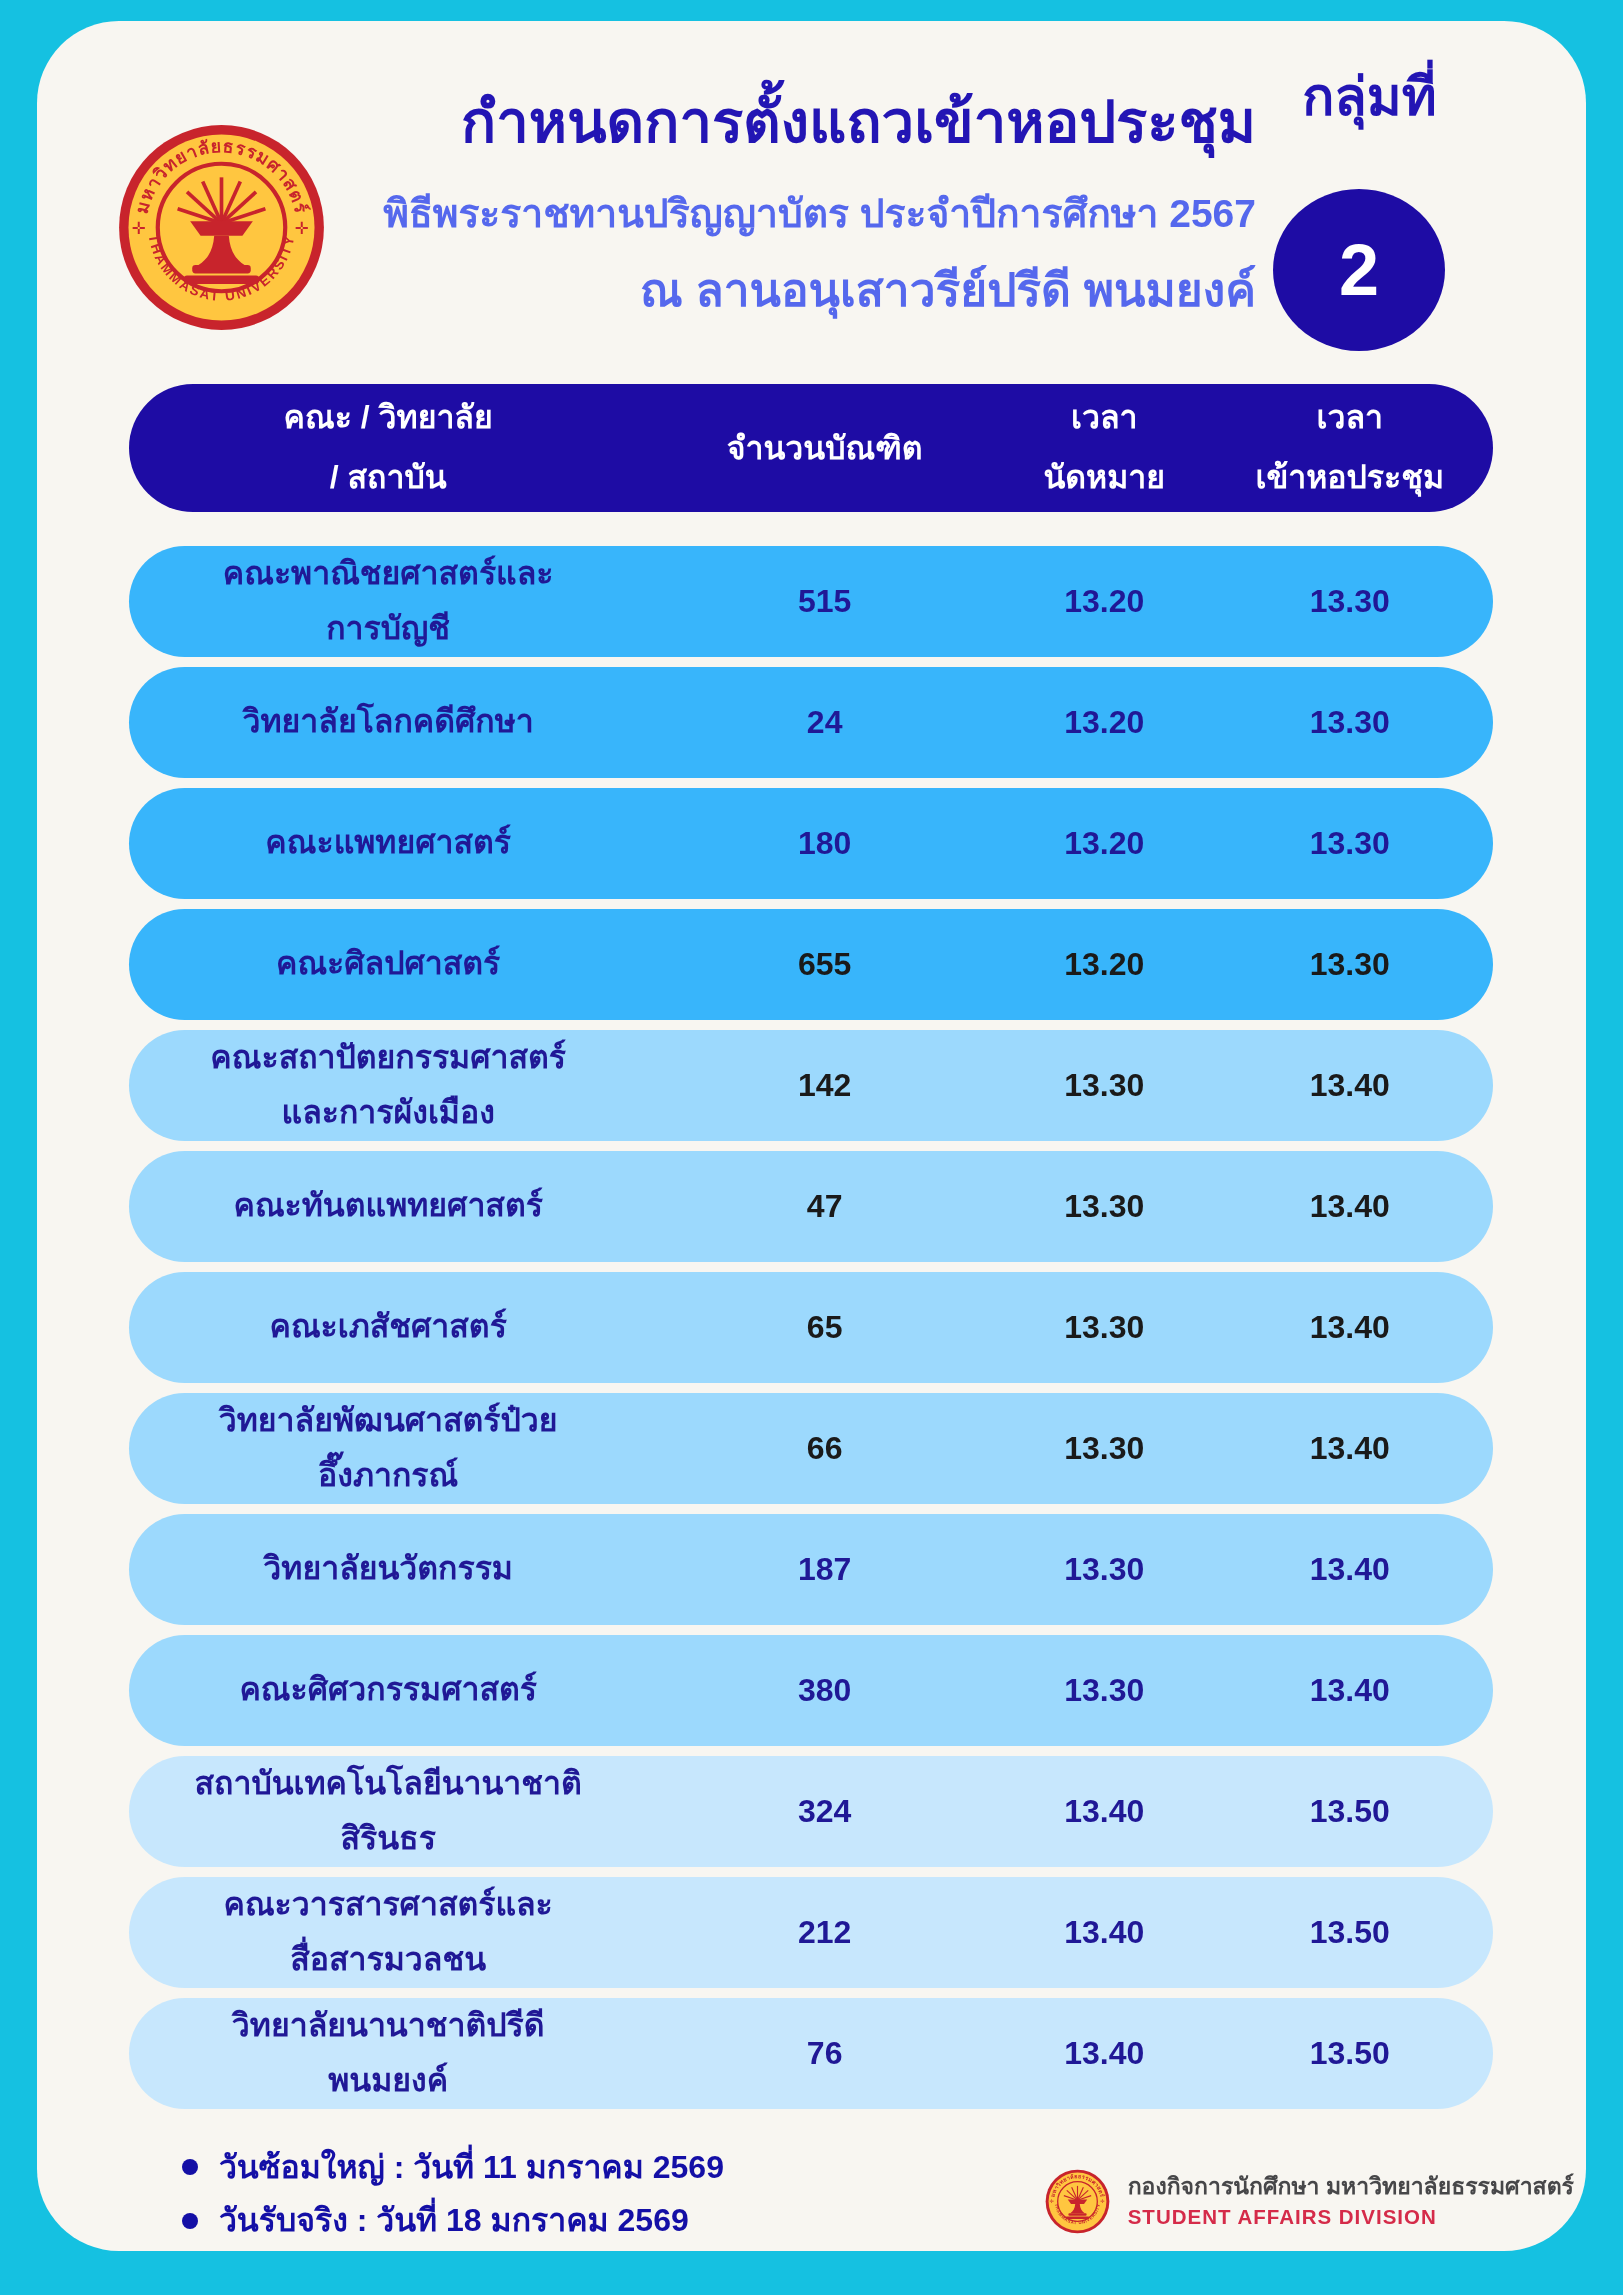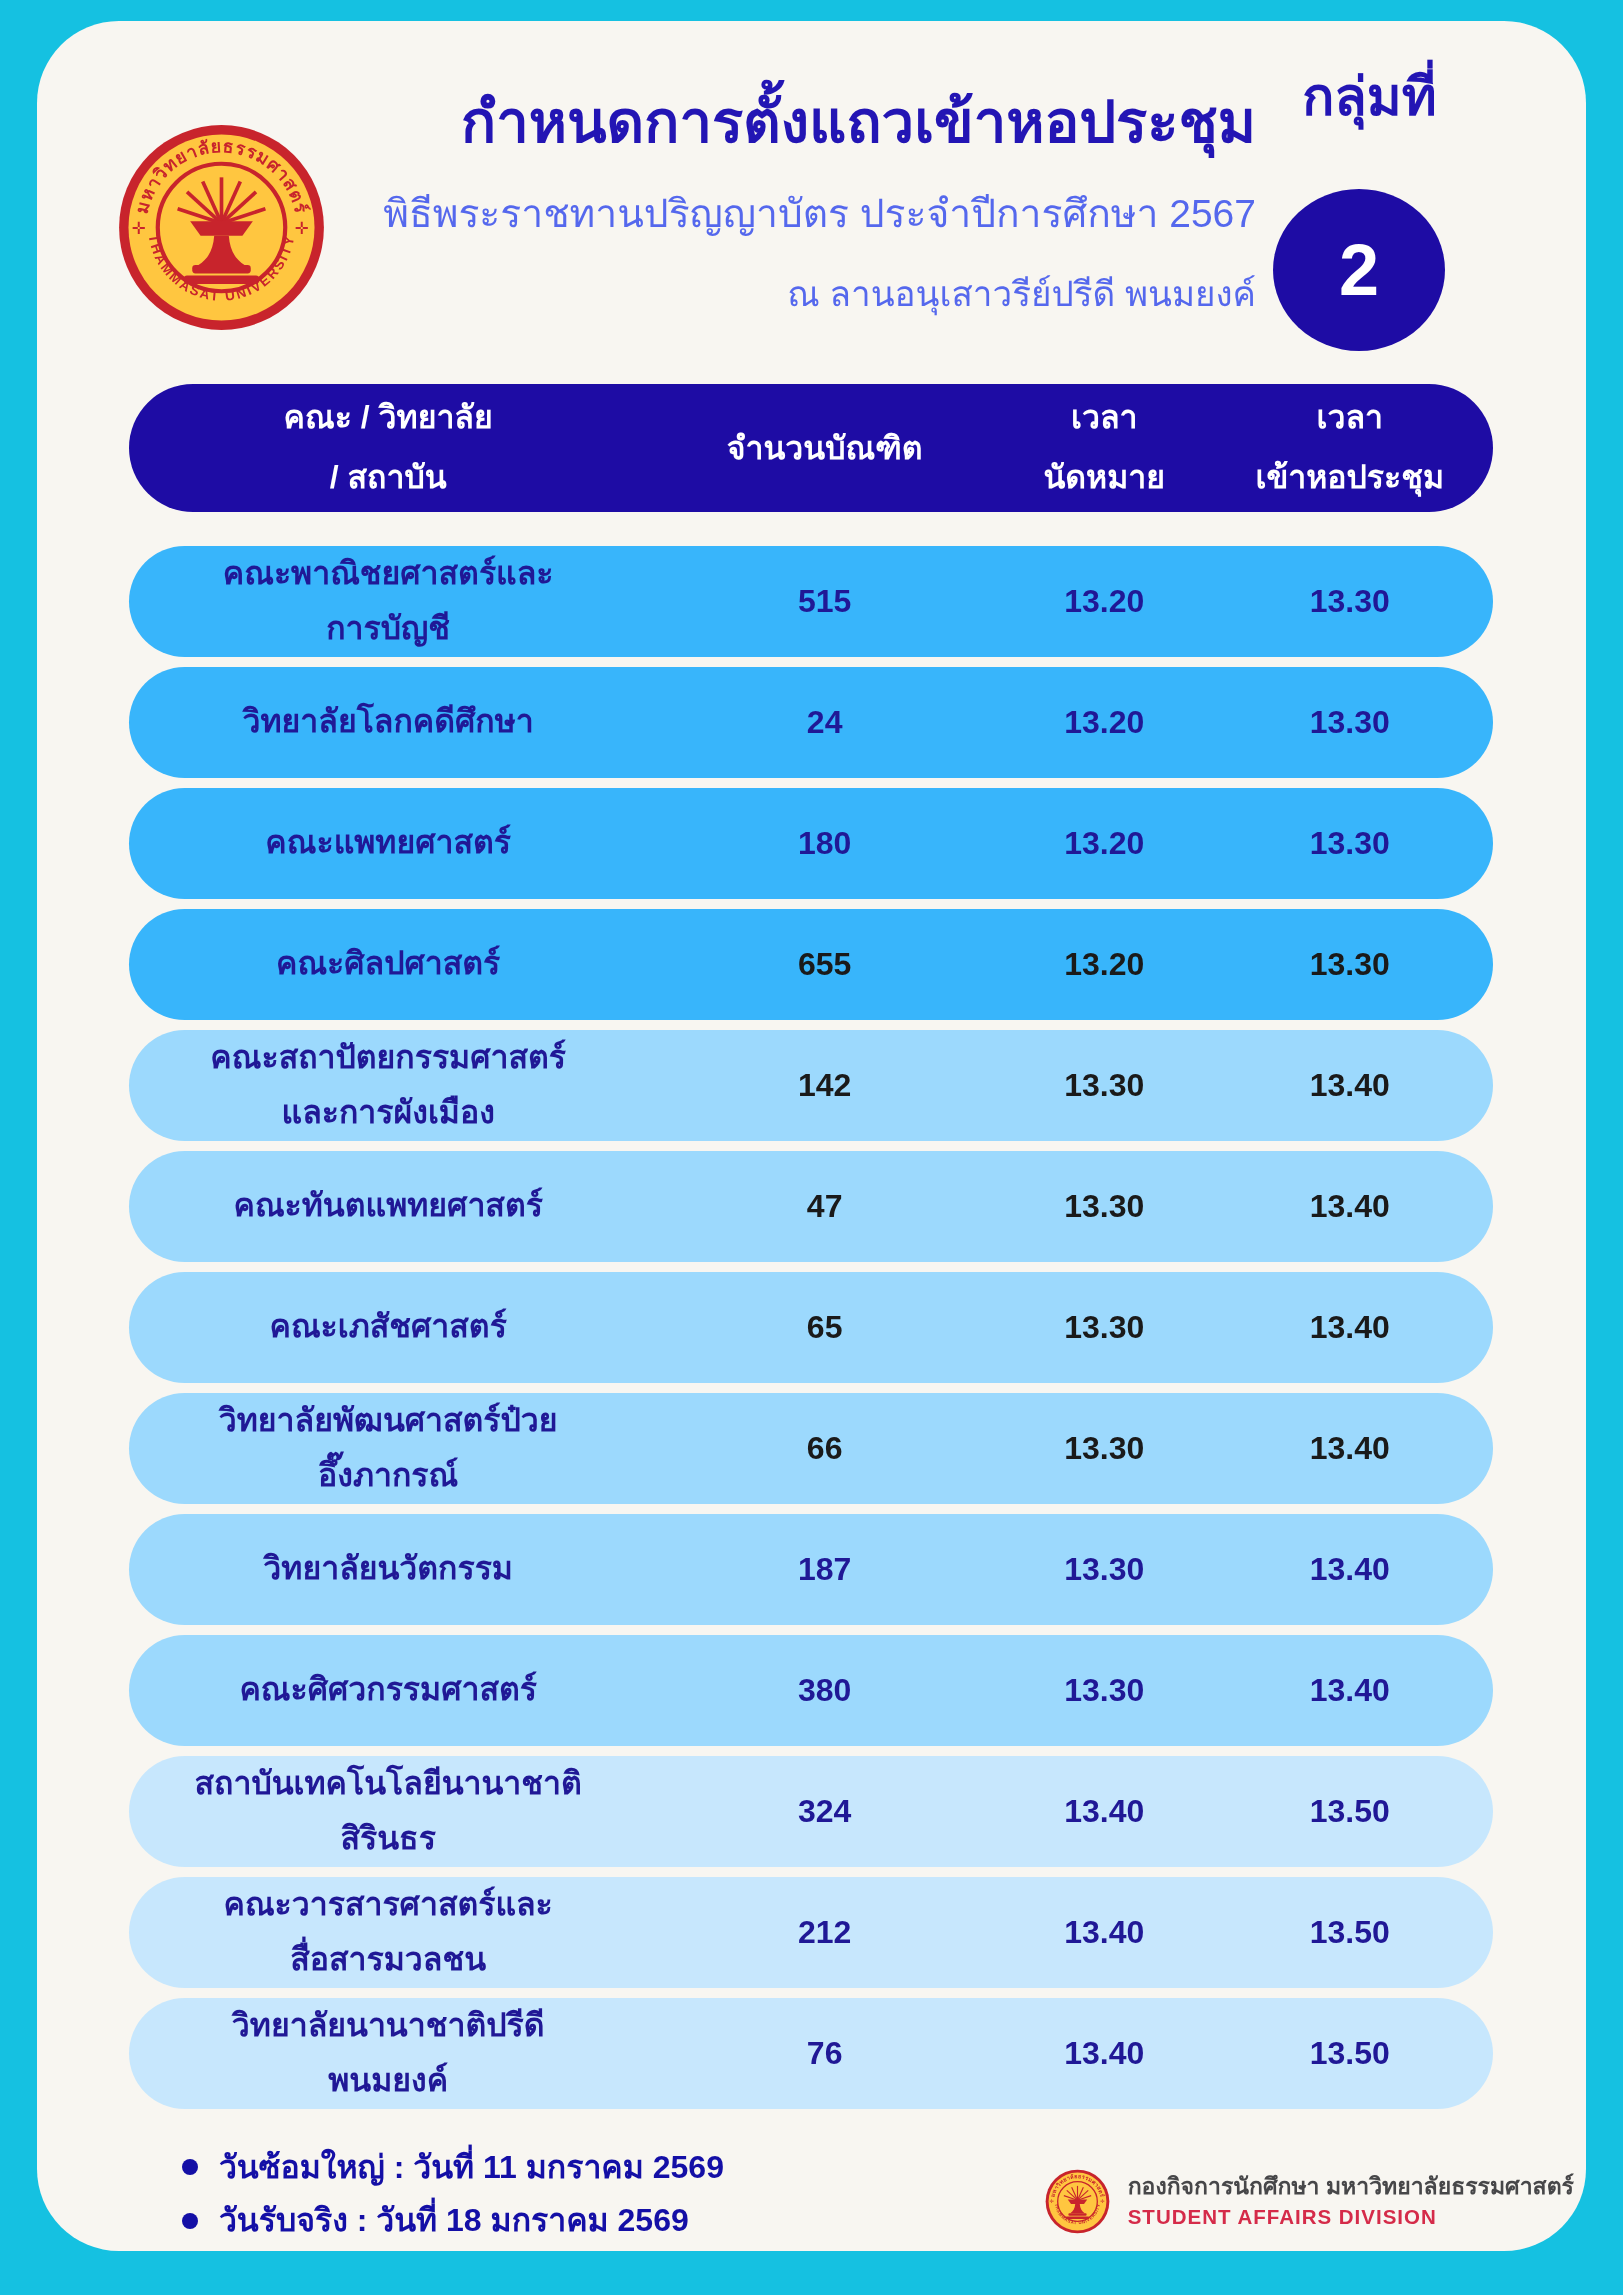--- a/index.html
+++ b/index.html
@@ -18,22 +18,22 @@
   .card{
     position:absolute;left:37px;top:20.5px;right:37px;bottom:44px;
     background:var(--card);border-radius:82px;
   }
   .card > *{position:absolute;}
 
   
   .seal-lg{left:80px;top:102px;width:209px;height:209px;}
   .title-block{left:305px;top:59px;width:914px;text-align:right;}
   .main-title{margin:0;font-size:58px;line-height:1.45;font-weight:800;color:var(--title);letter-spacing:0;}
-  .subtitle{margin-top:29px;font-size:39px;line-height:1.1;font-weight:400;color:var(--subtitle);margin-left:40px;}
-  .location{margin-top:40px;font-size:35px;line-height:1.1;font-weight:400;color:var(--subtitle);}
+  .subtitle{margin-top:29px;font-size:39px;line-height:1.1;font-weight:700;color:var(--subtitle);margin-left:40px;}
+  .location{margin-top:30px;font-size:46px;line-height:1.1;font-weight:700;color:var(--subtitle);}
   .group-label{left:1220px;top:33px;width:225px;text-align:center;font-size:53px;font-weight:800;color:var(--title);}
   .group-circle{
     left:1236px;top:168px;width:172px;height:162px;border-radius:50%;
     background:var(--navy);color:#fff;font-size:72px;font-weight:700;
     display:flex;align-items:center;justify-content:center;
   }
 
   
   .table-head,.trow{
     display:grid;grid-template-columns:38% 26% 15% 21%;

